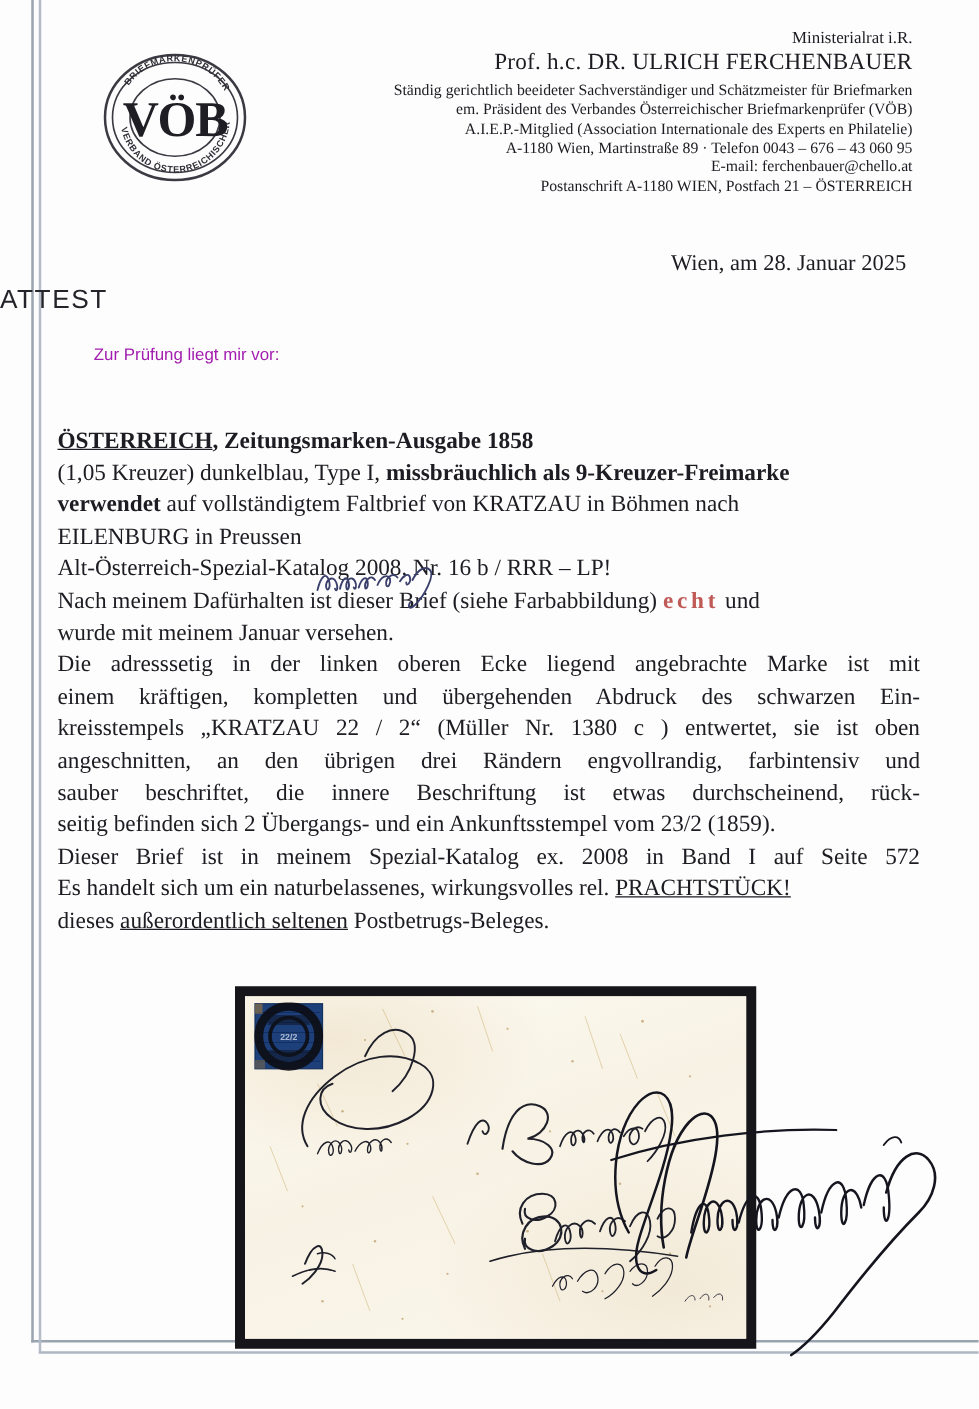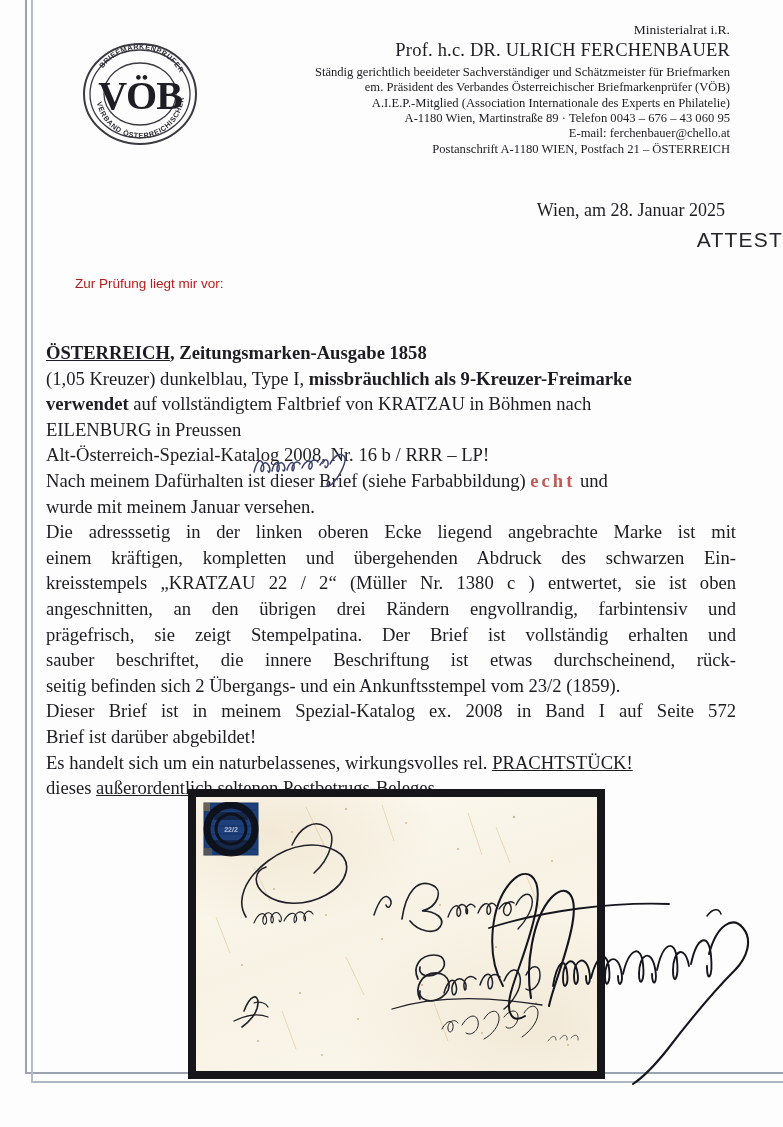--- a/index.html
+++ b/index.html
@@ -76,33 +76,33 @@
   .date-line {
     position: absolute;
     right: 58px;
     top: 200px;
     font-size: 18px;
   }
   .attest-title {
     position: absolute;
     left: 0; top: 228px;
     width: 783px;
-    text-align: right;
+    text-align: left;
     font-family: "Liberation Sans", "DejaVu Sans", sans-serif;
     font-size: 21px;
     letter-spacing: 1.2px;
     color: #24242a;
   }
   .intro-line {
     position: absolute;
     left: 75px;
     top: 276px;
     font-family: "Liberation Sans", "DejaVu Sans", sans-serif;
     font-size: 13.5px;
-    color: #b91c1c;
+    color: #a21caf;
   }
 
   
   .body-block {
     position: absolute;
     left: 46px;
     top: 316px;
     width: 690px;
     margin-top: 24px;
   }
@@ -253,26 +253,24 @@
     <div class="b-line">
       <span>Nach meinem Dafürhalten ist dieser Brief  (siehe Farbabbildung)  </span><span class="echt">echt</span><span>  und</span>
     </div>
 
     <div class="b-line">wurde mit meinem Januar            versehen.</div>
 
     <div class="b-just">Die adresssetig in der linken oberen Ecke liegend angebrachte Marke ist mit</div>
     <div class="b-just">einem kräftigen, kompletten und übergehenden Abdruck des schwarzen Ein-</div>
     <div class="b-just">kreisstempels „KRATZAU  22 / 2“ (Müller Nr. 1380 c ) entwertet, sie ist oben</div>
     <div class="b-just">angeschnitten, an den übrigen drei Rändern engvollrandig, farbintensiv und</div>
-    <div class="b-just">prägefrisch, sie zeigt Stempelpatina. Der Brief ist vollständig erhalten und</div>
     <div class="b-just">sauber beschriftet, die innere Beschriftung ist etwas durchscheinend, rück-</div>
     <div class="b-just-last">seitig befinden sich 2 Übergangs- und ein Ankunftsstempel vom 23/2 (1859).</div>
 
     <div class="b-just">Dieser Brief ist in meinem Spezial-Katalog ex. 2008 in Band I auf Seite 572</div>
-    <div class="b-just-last">Brief ist darüber abgebildet!</div>
 
     <div class="b-line">
       <span>Es handelt sich um ein naturbelassenes, wirkungsvolles rel. </span><span class="u">PRACHTSTÜCK!</span>
     </div>
 
     <div class="b-line">
       <span>dieses </span><span class="u">außerordentlich seltenen</span><span> Postbetrugs-Beleges.</span>
     </div>
   </div>
 

